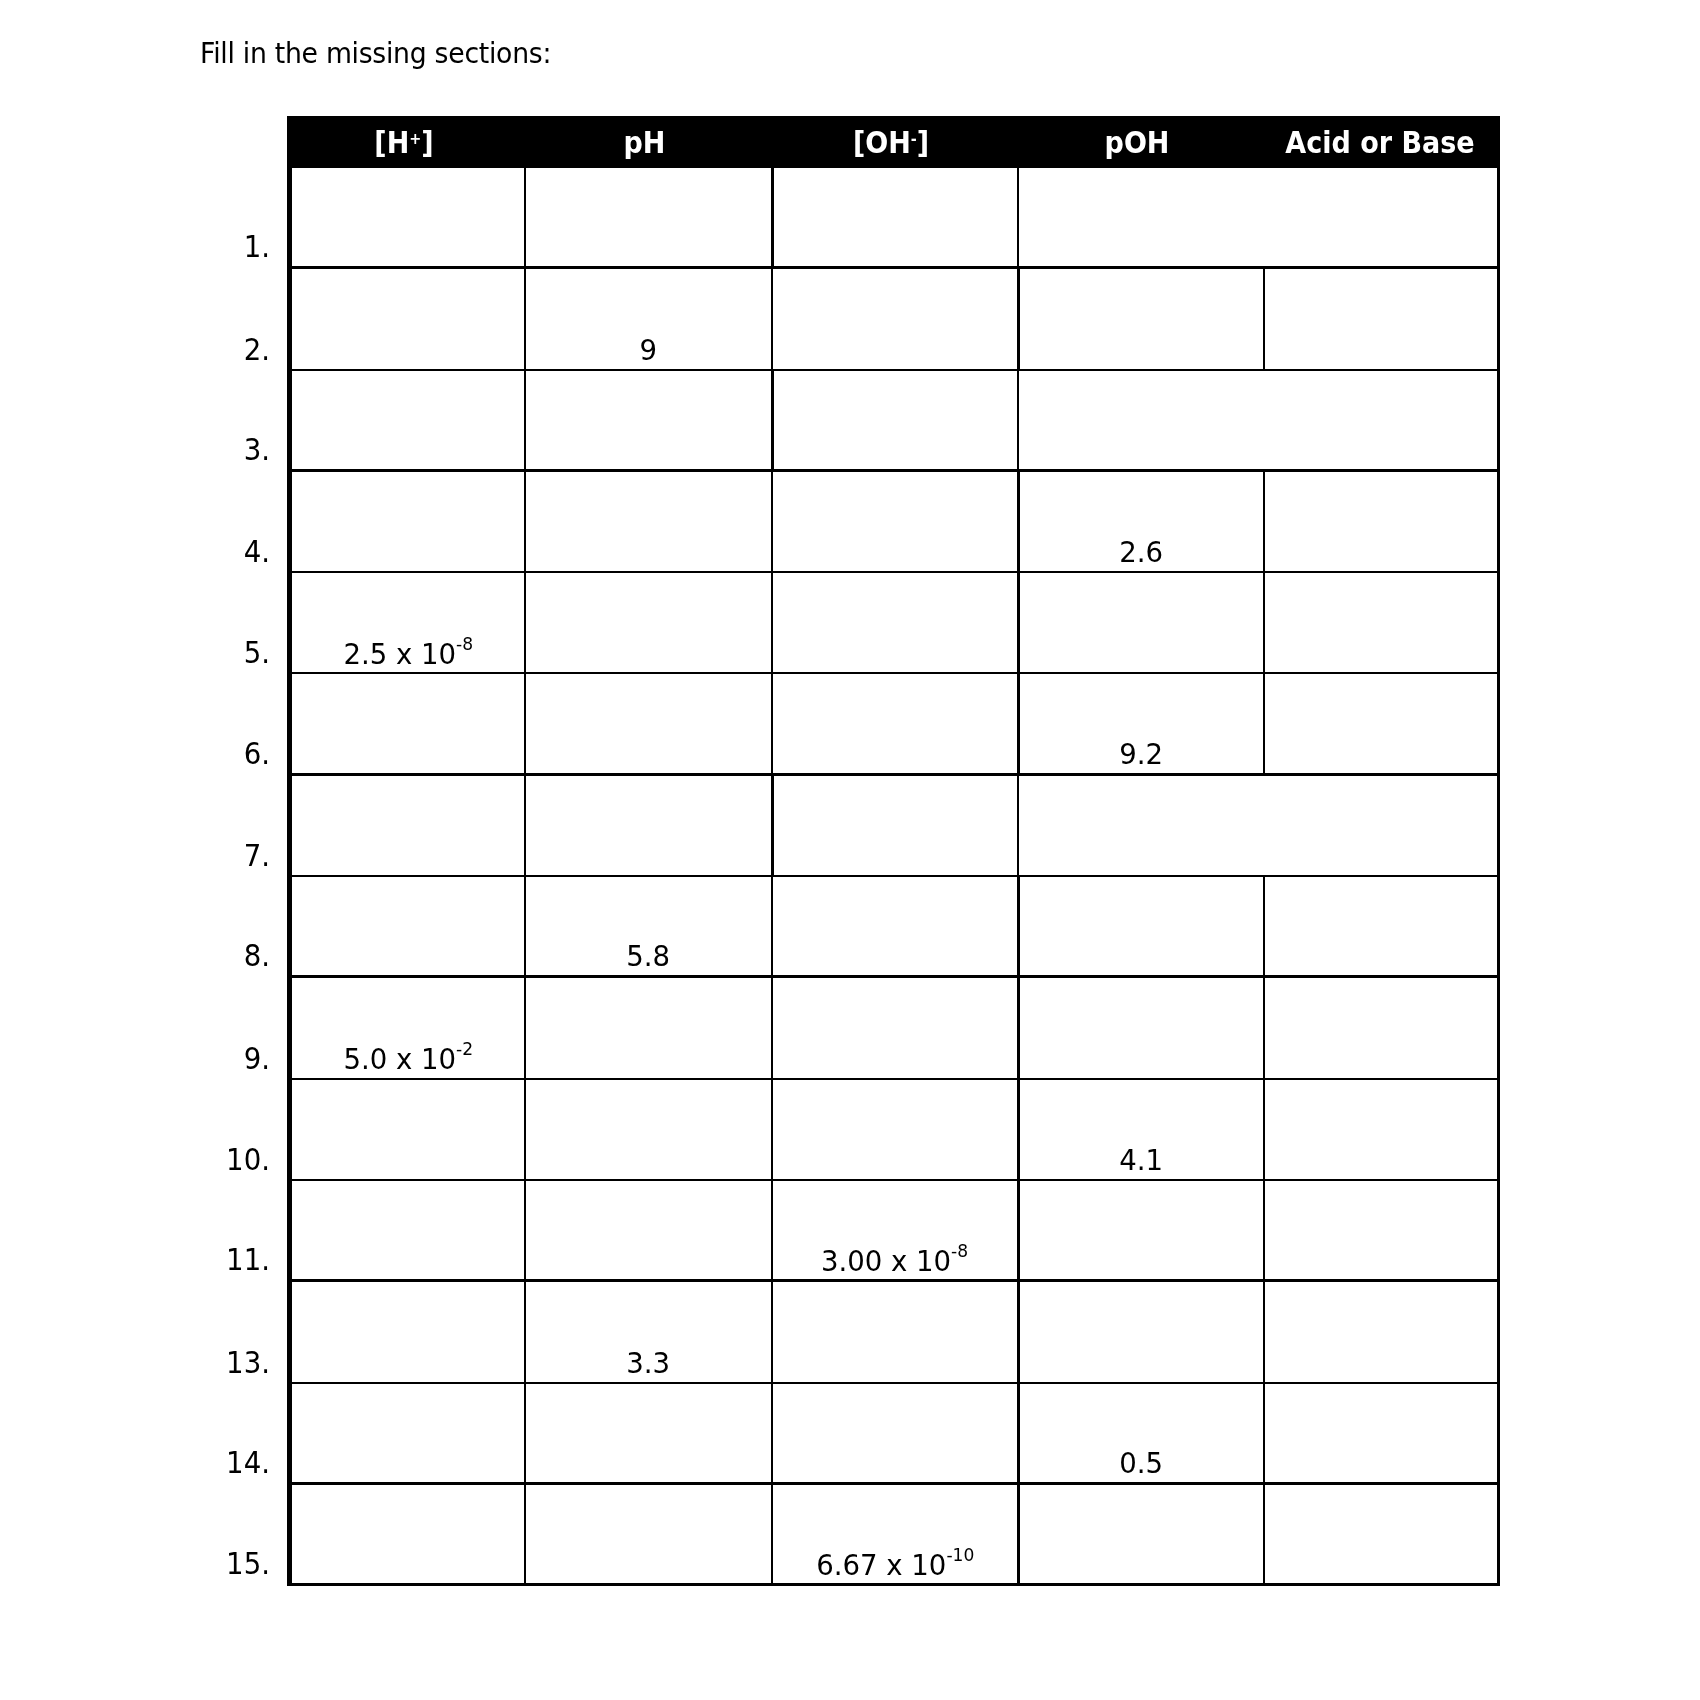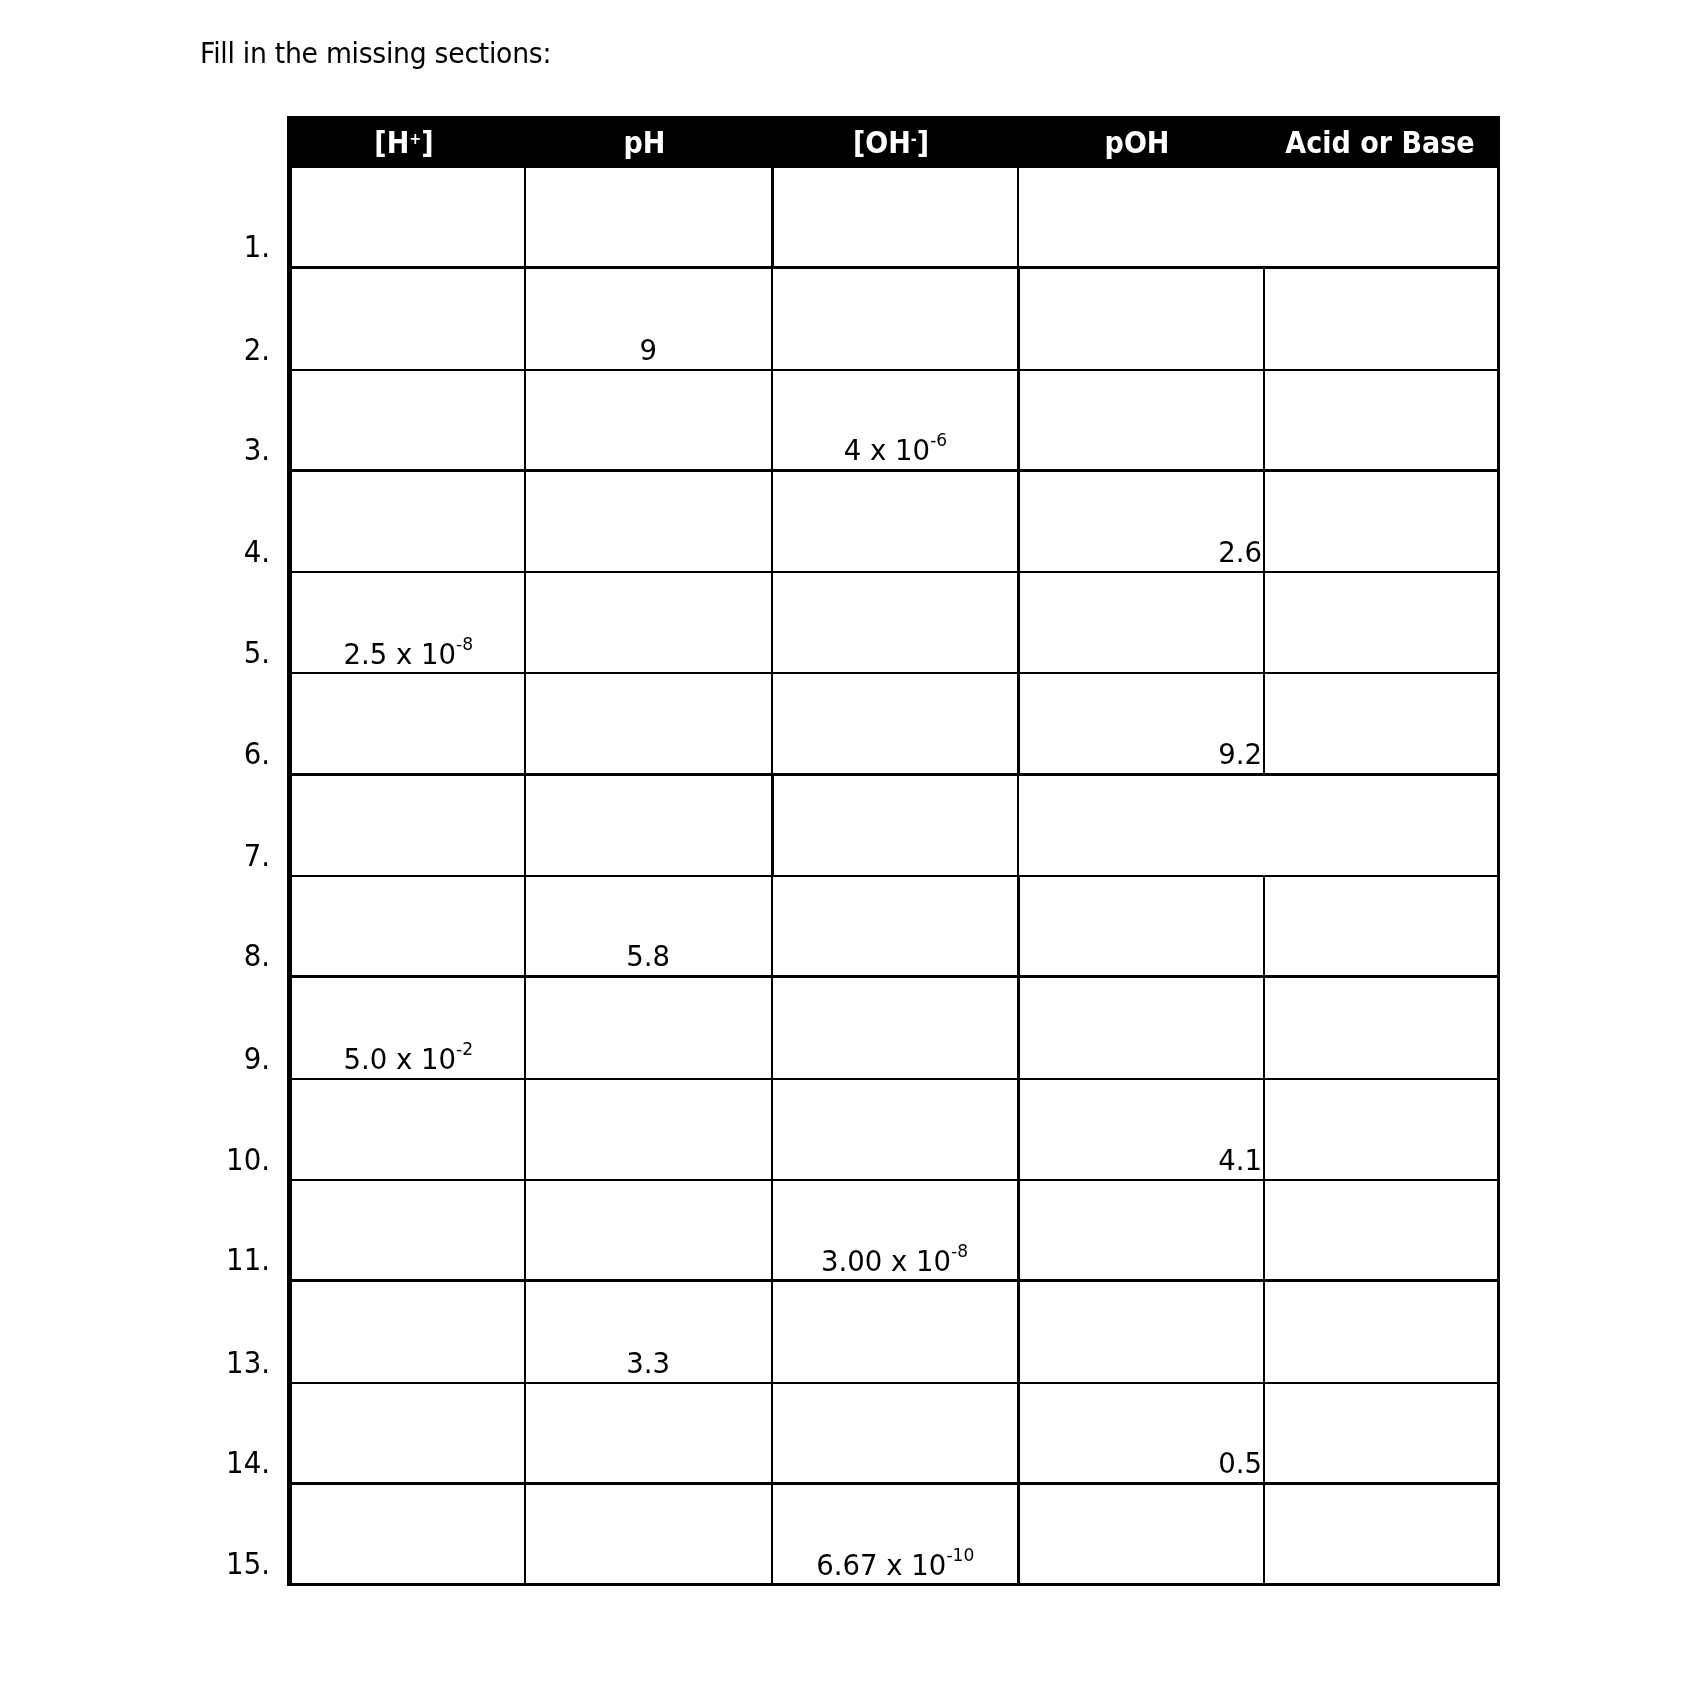--- a/index.html
+++ b/index.html
@@ -81,21 +81,21 @@
       border-left: 2px solid #000;
       display: flex;
       align-items: flex-end;
       justify-content: center;
       padding-bottom: 2px;
       font-size: 29px;
       line-height: 34px;
     }
     .cell:first-child { border-left: none; }
     .cell.c3 { border-left: 2px solid #000; }
-    .cell.c4 { border-left: 3px solid #000; justify-content: flex-end; }
+    .cell.c4 { border-left: 3px solid #000; }
     .cell .val { transform: scaleX(0.95); white-space: nowrap; }
     .cell .val sup {
       font-size: 18px;
       position: relative;
       top: -3px;
     }
   </style>
 </head>
 <body>
 
@@ -158,23 +158,20 @@
         </div>
       </div>
       <div class="row thick">
         <span class="num">3.</span>
         <div class="cell c1">
           <span class="val"><span></span><sup></sup></span>
         </div>
         <div class="cell c2">
           <span class="val"></span>
         </div>
-        <div class="cell c3">
-          <span class="val"><span>4 x 10</span><sup>-6</sup></span>
-        </div>
         <div class="cell c4">
           <span class="val"></span>
         </div>
         <div class="cell c5">
           <span class="val"></span>
         </div>
       </div>
       <div class="row">
         <span class="num">4.</span>
         <div class="cell c1">

